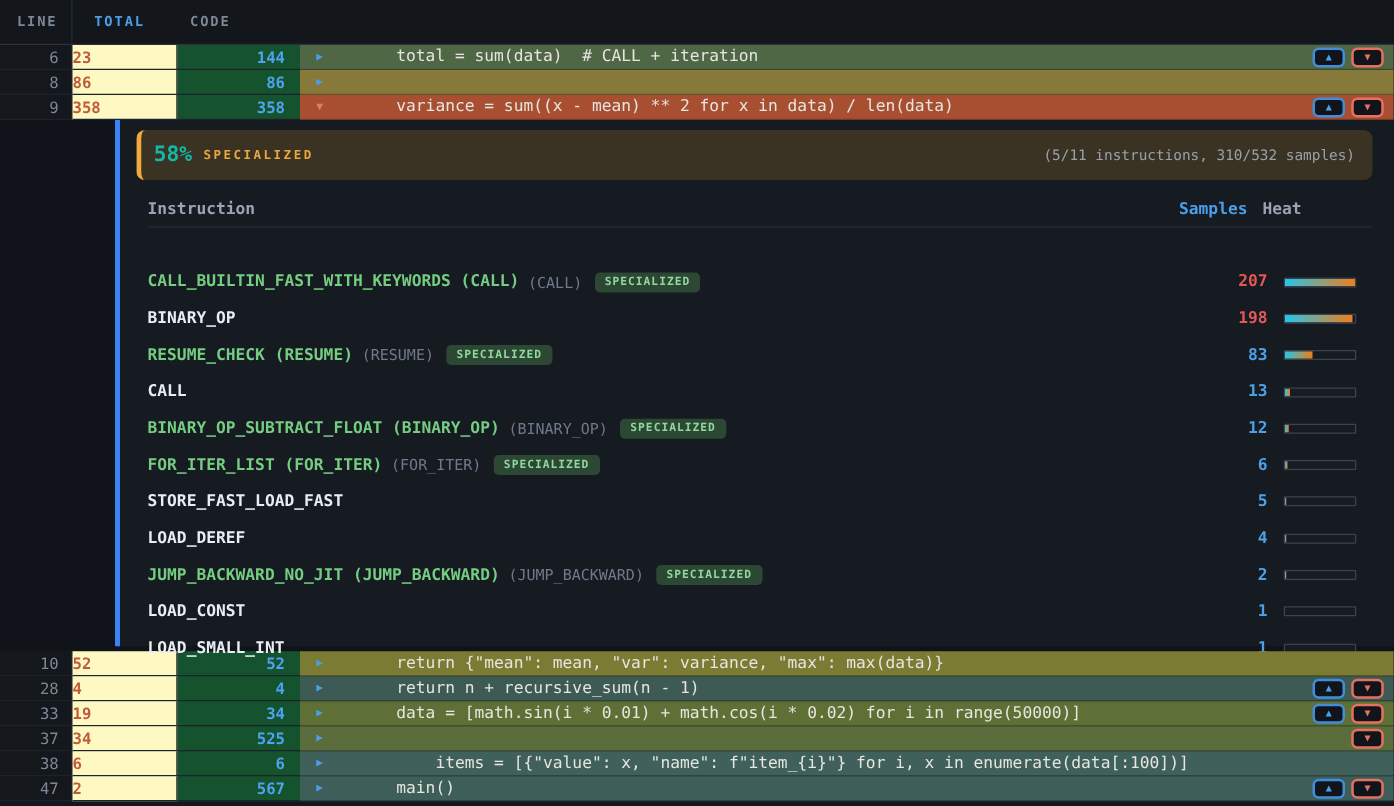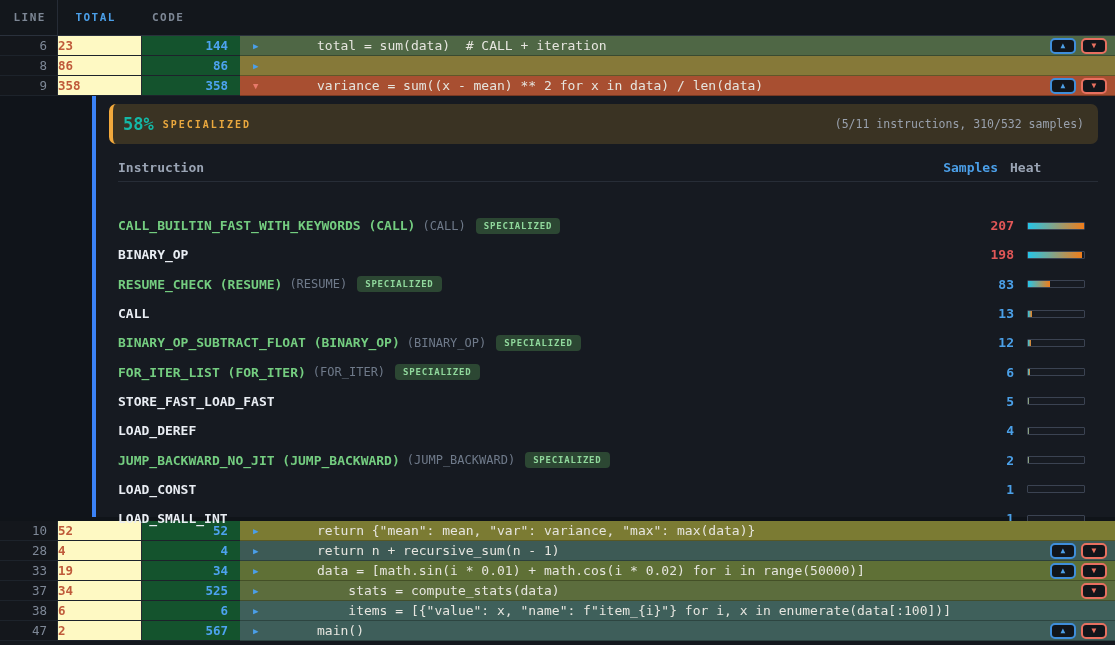--- a/index.html
+++ b/index.html
@@ -318,21 +318,20 @@
       <button class="btn down">▼</button>
     </span>
   </div>
 </div>
 <div class="crow">
   <div class="cell c-line">37</div>
   <div class="cell c-self">34</div>
   <div class="cell c-total">525</div>
   <div class="cell c-code" style="background: rgb(92, 109, 61);">
     <span class="arrow">▶</span>
-    <span class="codetext">    stats = compute_stats(data)</span>
     <span class="btns">
       <button class="btn down">▼</button>
     </span>
   </div>
 </div>
 <div class="crow">
   <div class="cell c-line">38</div>
   <div class="cell c-self">6</div>
   <div class="cell c-total">6</div>
   <div class="cell c-code" style="background: rgb(63, 96, 91);">

